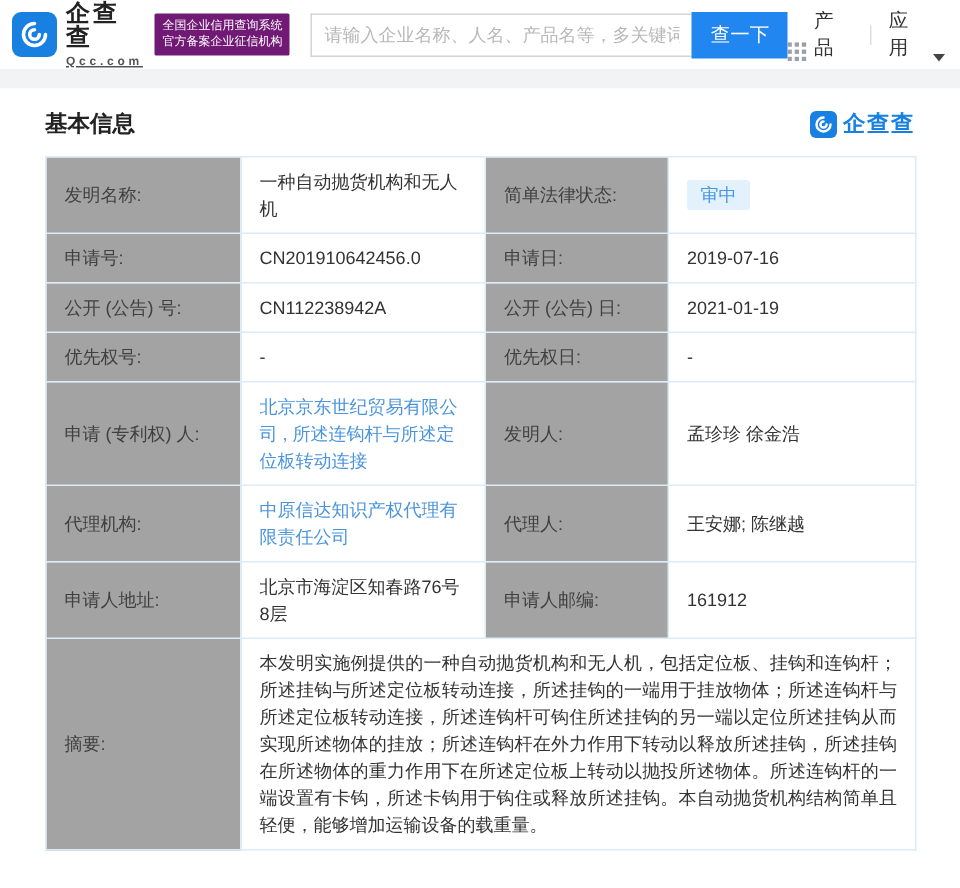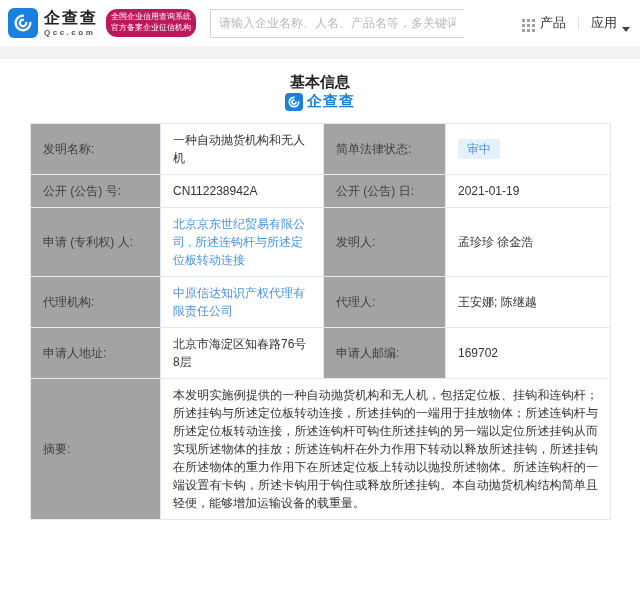--- a/index.html
+++ b/index.html
@@ -5,37 +5,37 @@
   * { box-sizing: border-box; margin: 0; padding: 0; }
   html,body { width: 640px; background: #ffffff; font-family: "Liberation Sans", "DejaVu Sans", sans-serif; color:#333; }
   body { min-height: 592px; }
 
   
   .topbar { height: 46px; display: flex; align-items: center; padding: 0 10px 0 8px; background:#fff; }
   .logo-group { display:flex; align-items:center; cursor:pointer; }
   .logo-sq { width:30px; height:30px; border-radius:6px; background:#1780e0; display:flex; align-items:center; justify-content:center; flex:0 0 auto; }
   .logo-txt { margin-left:6px; line-height:1; }
   .logo-name { font-size:16px; font-weight:bold; color:#222; letter-spacing:2px; }
-  .logo-domain { font-size:8px; color:#555; letter-spacing:2.5px; margin-top:3px; font-weight:bold; }
-  .red-badge { margin-left:8px; background:#be185d; color:#fff; font-size:8px; line-height:1.35; padding:3px 5px; border-radius:11px; white-space:nowrap; }
+  .logo-domain { font-size:8px; color:#555; letter-spacing:2.5px; margin-top:3px; font-weight:bold;text-decoration:underline; }
+  .red-badge { margin-left:8px; background:#701a75; color:#fff; font-size:8px; line-height:1.35; padding:3px 5px; border-radius:1px; white-space:nowrap; }
   .search-wrap { display:flex; align-items:center; margin-left:14px; }
   .search-input { width:254px; height:29px; border:1px solid #d4d4d4; border-right:none; padding:0 8px; font-size:12px; color:#333; outline:none; }
   .search-input::placeholder { color:#b8b8b8; }
   .search-btn { height:31px; width:64px; background:#2186f0; color:#fff; border:none; font-size:13px; cursor:pointer; }
   .topnav { margin-left:auto; display:flex; align-items:center; font-size:13px; color:#333; }
   .grid-icon { width:13px; height:13px; margin-right:5px; }
   .nav-item { display:flex; align-items:flex-end; cursor:pointer; }
   .nav-divider { width:1px; height:13px; background:#ddd; margin:0 12px; }
   .caret { width:0; height:0; border-left:4px solid transparent; border-right:4px solid transparent; border-top:5px solid #444; margin-left:5px; }
 
   .gray-band { height:13px; background:#f2f3f5; }
 
   
   .content { padding: 14px 30px 10px 30px; background:#fff; }
-  .section-head { display:flex; align-items:center; justify-content:space-between; margin-bottom:12px;flex-direction:column; }
+  .section-head { display:flex; align-items:center; justify-content:space-between; margin-bottom:12px; }
   .section-title { font-size:15px; font-weight:bold; color:#222; }
   .watermark { display:flex; align-items:center; }
   .wm-sq { width:18px; height:18px; border-radius:4px; background:#1780e0; display:flex; align-items:center; justify-content:center; }
   .wm-name { margin-left:4px; font-size:15px; font-weight:bold; color:#1780e0; letter-spacing:1px; }
 
   table.info { width:100%; border-collapse:collapse; table-layout:fixed; font-size:12px; }
   table.info td { border:1px solid #dcebf7; padding:7px 12px; line-height:1.5; vertical-align:middle; }
   td.lbl { background:#a3a3a3; color:#404040; }
   td.val { background:#fff; color:#333; }
   .link { color:#4a94dc; cursor:pointer; text-decoration:none; }
@@ -57,20 +57,21 @@
       <div class="logo-name">企查查</div>
       <div class="logo-domain">Qcc.com</div>
     </div>
   </div>
   <div class="red-badge">
     <div>全国企业信用查询系统</div>
     <div>官方备案企业征信机构</div>
   </div>
   <div class="search-wrap">
     <input class="search-input" type="text" placeholder="请输入企业名称、人名、产品名等，多关键词用空" style="">
+    <button class="search-btn">查一下</button>
   </div>
   <div class="topnav">
     <div class="nav-item">
       <svg class="grid-icon" viewBox="0 0 13 13" aria-hidden="true">
         <g fill="#9aa0a6">
           <rect x="0" y="0" width="3" height="3"></rect>
             <rect x="5" y="0" width="3" height="3"></rect>
             <rect x="10" y="0" width="3" height="3"></rect>
           <rect x="0" y="5" width="3" height="3"></rect>
             <rect x="5" y="5" width="3" height="3"></rect>
@@ -114,24 +115,36 @@
         <col style="width:165px">
       </colgroup>
     <tbody>
       <tr>
         <td class="lbl">发明名称:</td>
         <td class="val">一种自动抛货机构和无人机</td>
         <td class="lbl">简单法律状态:</td>
         <td class="val"><span class="badge">审中</span></td>
       </tr>
       <tr>
+        <td class="lbl">申请号:</td>
+        <td class="val">CN201910642456.0</td>
+        <td class="lbl">申请日:</td>
+        <td class="val">2019-07-16</td>
+      </tr>
+      <tr>
         <td class="lbl">公开 (公告) 号:</td>
         <td class="val">CN112238942A</td>
         <td class="lbl">公开 (公告) 日:</td>
         <td class="val">2021-01-19</td>
+      </tr>
+      <tr>
+        <td class="lbl">优先权号:</td>
+        <td class="val">-</td>
+        <td class="lbl">优先权日:</td>
+        <td class="val">-</td>
       </tr>
       <tr>
         <td class="lbl">申请 (专利权) 人:</td>
         <td class="val">
           <span class="link">北京京东世纪贸易有限公司</span><span class="link"> , </span><span class="link">所述连钩杆与所述定位板转动连接</span>
         </td>
         <td class="lbl">发明人:</td>
         <td class="val">孟珍珍 徐金浩</td>
       </tr>
       <tr>
@@ -139,21 +152,21 @@
         <td class="val">
           <span class="link">中原信达知识产权代理有限责任公司</span>
         </td>
         <td class="lbl">代理人:</td>
         <td class="val">王安娜; 陈继越</td>
       </tr>
       <tr>
         <td class="lbl">申请人地址:</td>
         <td class="val">北京市海淀区知春路76号8层</td>
         <td class="lbl">申请人邮编:</td>
-        <td class="val">169702</td>
+        <td class="val">161912</td>
       </tr>
       <tr>
         <td class="lbl">摘要:</td>
         <td class="val abstract" colspan="3">本发明实施例提供的一种自动抛货机构和无人机，包括定位板、挂钩和连钩杆；所述挂钩与所述定位板转动连接，所述挂钩的一端用于挂放物体；所述连钩杆与所述定位板转动连接，所述连钩杆可钩住所述挂钩的另一端以定位所述挂钩从而实现所述物体的挂放；所述连钩杆在外力作用下转动以释放所述挂钩，所述挂钩在所述物体的重力作用下在所述定位板上转动以抛投所述物体。所述连钩杆的一端设置有卡钩，所述卡钩用于钩住或释放所述挂钩。本自动抛货机构结构简单且轻便，能够增加运输设备的载重量。</td>
       </tr>
 
     </tbody>
   </table>
 </div>
 

